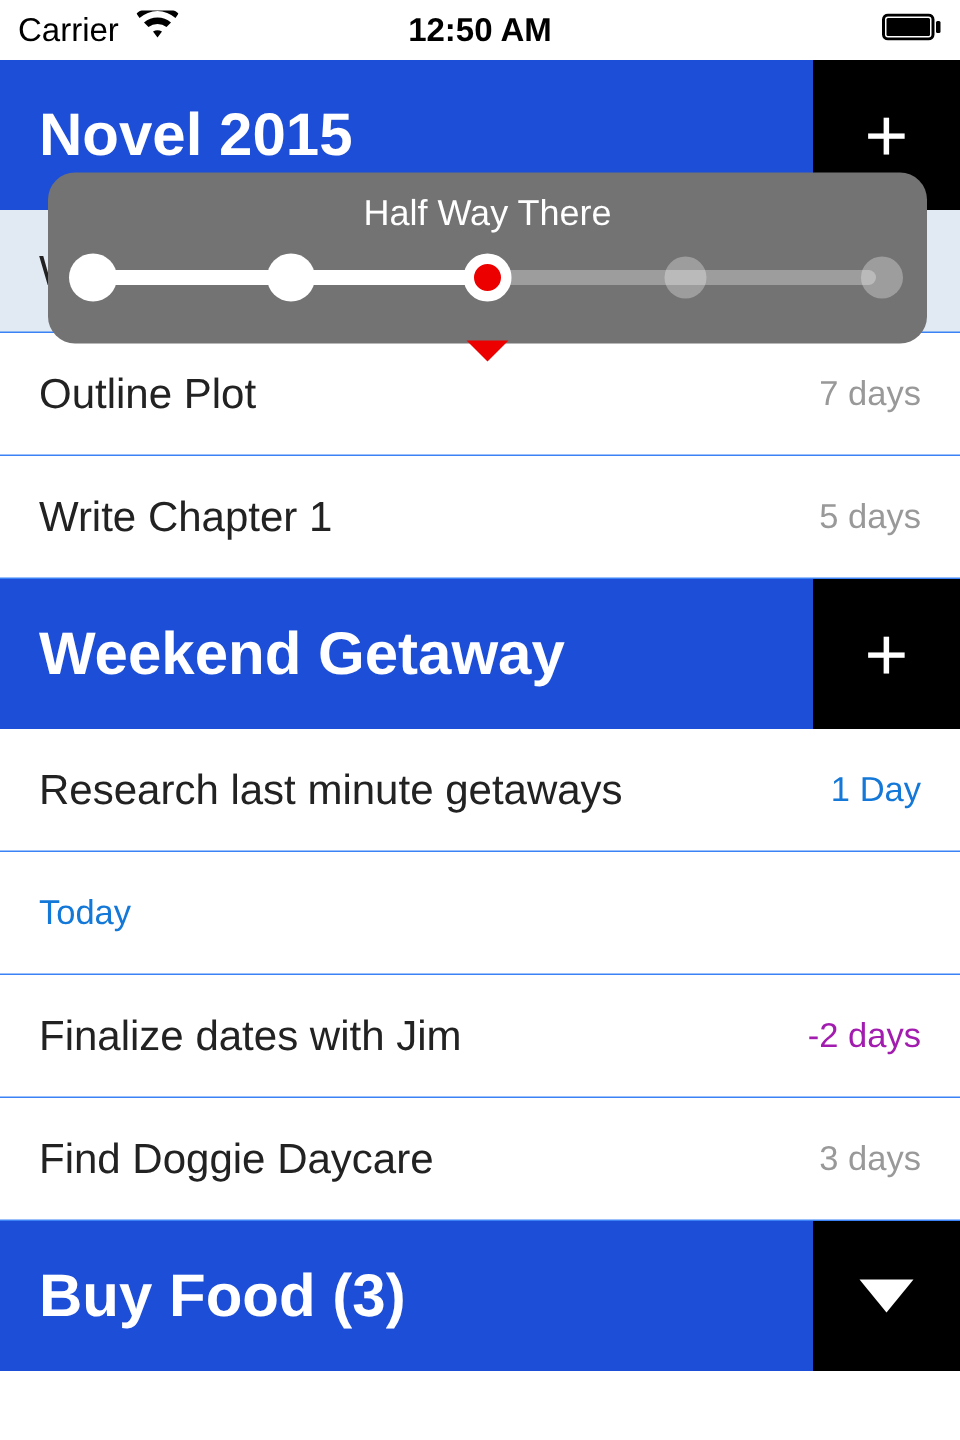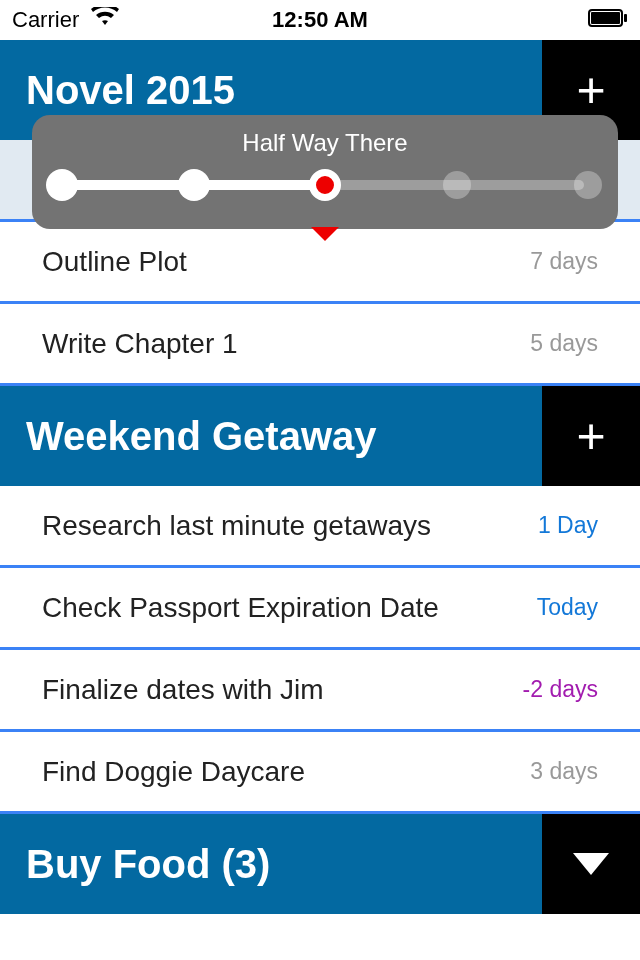--- a/index.html
+++ b/index.html
@@ -38,21 +38,21 @@
     }
     .wifi-icon svg { width: 28px; height: 20px; }
     .battery-icon svg { width: 40px; height: 18px; }
     
     .section-header {
       display: flex;
       height: 100px;
     }
     .section-title {
       flex: 1;
-      background: #0369a1;
+      background: #1d4ed8;
       color: #fff;
       font-size: 40px;
       font-weight: 700;
       display: flex;
       align-items: center;
       padding-left: 26px;
     }
     .section-action {
       width: 98px;
       background: #000;
@@ -69,22 +69,22 @@
       border-left: 18px solid transparent;
       border-right: 18px solid transparent;
       border-top: 22px solid #fff;
     }
     
     .task-row {
       height: 82px;
       display: flex;
       align-items: center;
       justify-content: space-between;
-      padding: 0 42px;
-      border-bottom: 3px solid #3b82f6;
+      padding: 0 26px;
+      border-bottom: 1px solid #3b82f6;
       background: #fff;
     }
     .task-row.selected {
       background: #e1eaf2;
     }
     .task-label {
       font-size: 28px;
       color: #222;
       font-weight: 400;
     }
@@ -215,21 +215,20 @@
       <div class="section-title">Weekend Getaway</div>
       <div class="section-action">
         <span>+</span>
       </div>
     </div>
     <div class="task-row">
       <div class="task-label">Research last minute getaways</div>
       <div class="task-time time-blue">1 Day</div>
     </div>
     <div class="task-row">
-      <div class="task-label">Check Passport Expiration Date</div>
       <div class="task-time time-blue">Today</div>
     </div>
     <div class="task-row">
       <div class="task-label">Finalize dates with Jim</div>
       <div class="task-time time-red">-2 days</div>
     </div>
     <div class="task-row">
       <div class="task-label">Find Doggie Daycare</div>
       <div class="task-time time-gray">3 days</div>
     </div>

